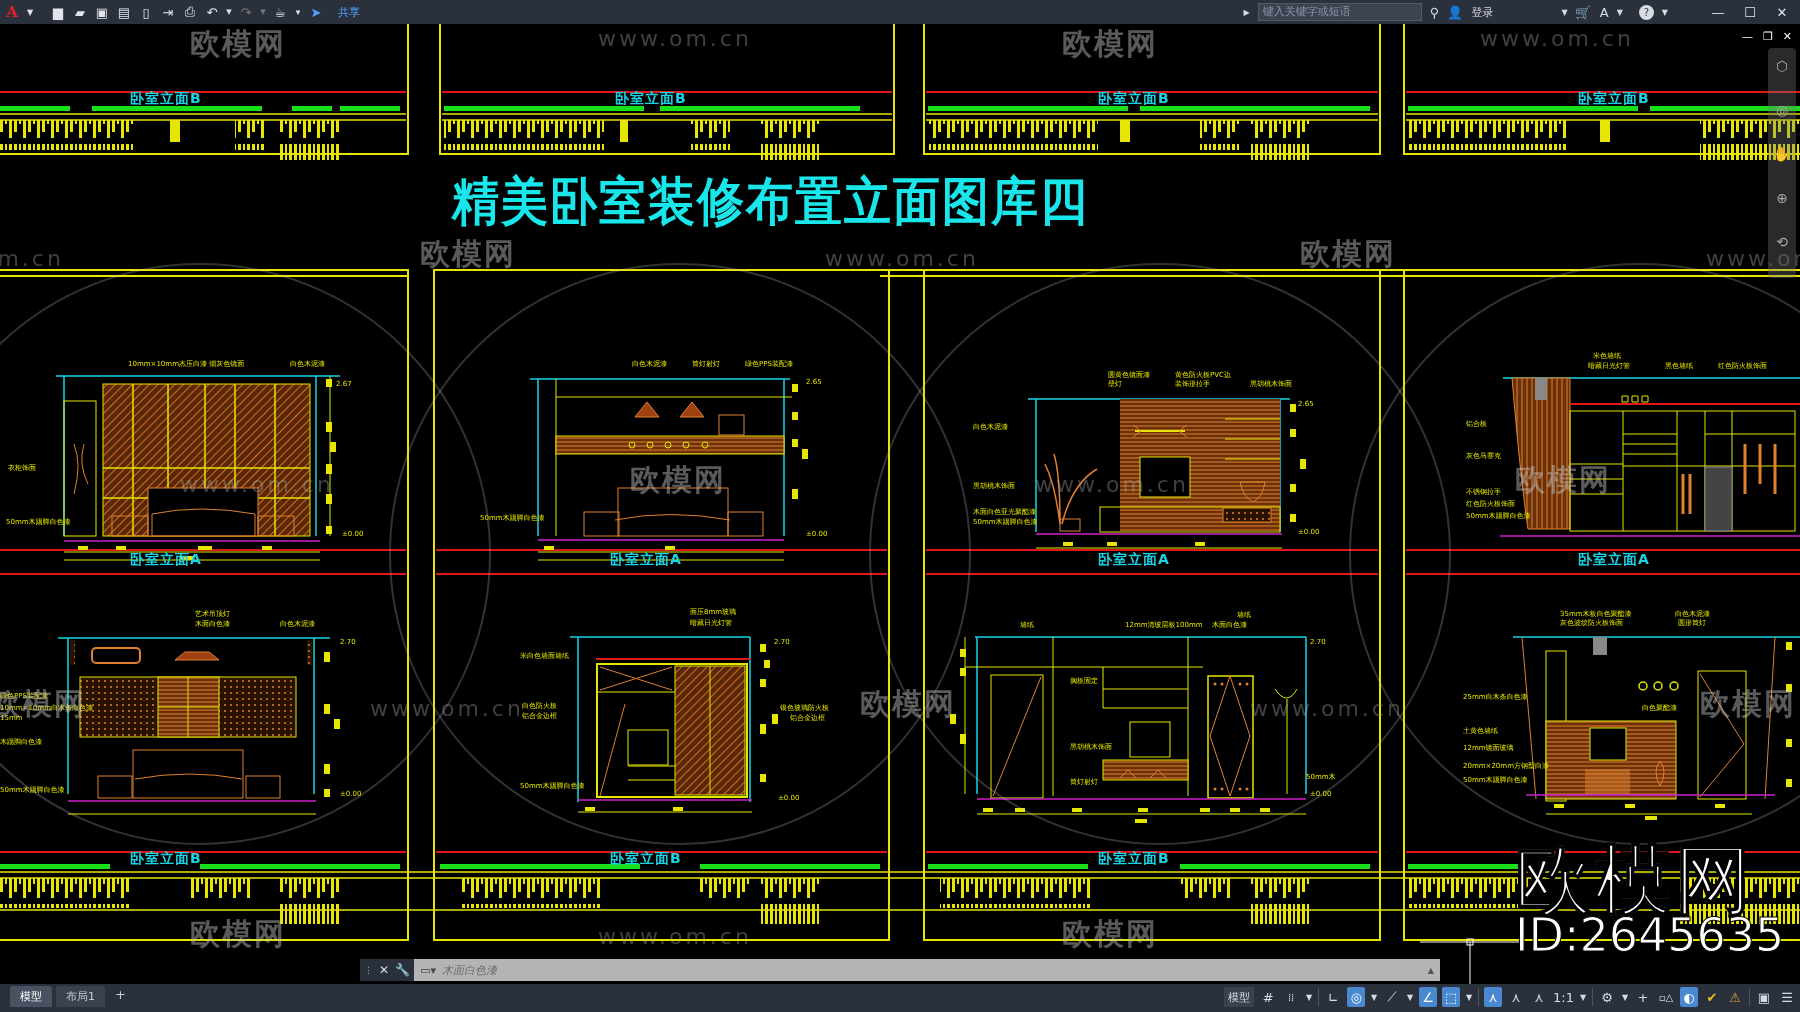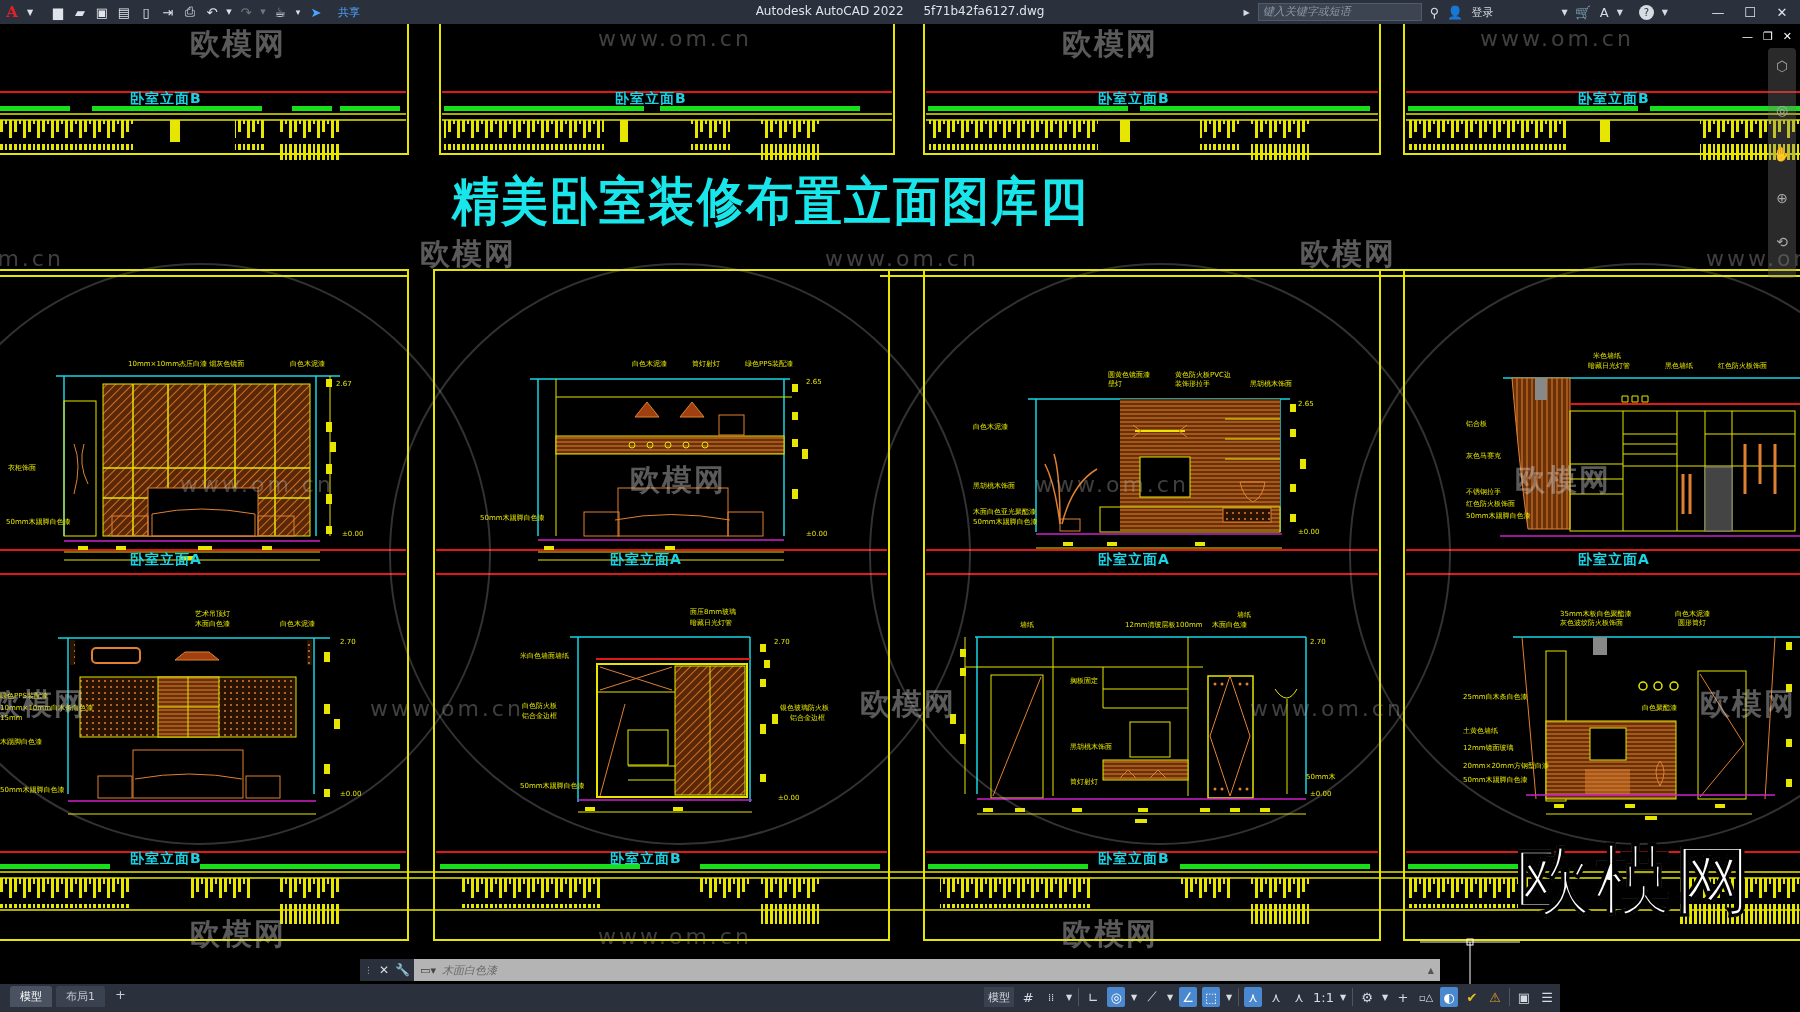--- a/index.html
+++ b/index.html
@@ -5,36 +5,36 @@
 *{box-sizing:border-box;margin:0;padding:0}
 html,body{width:1800px;height:1012px;overflow:hidden;background:#000;font-family:"DejaVu Sans","Liberation Sans",sans-serif}
 .titlebar{position:absolute;left:0;top:0;width:1800px;height:24px;background:#2b313c;color:#d7dbe2;font-size:12px}
 .qat{position:absolute;left:4px;top:0;height:24px;display:flex;align-items:center;gap:6px}
 .qat .ic{width:16px;height:16px;display:flex;align-items:center;justify-content:center;color:#e0e4ea;font-size:13px}
 .qat .logo{color:#e0202a;font-weight:bold;font-size:15px;font-family:"DejaVu Serif",serif}
 .qat .share{color:#4aa3ff;font-size:11px;margin-left:8px}
 .title{position:absolute;left:0;right:0;top:4px;text-align:center;font-size:12px;color:#dfe3ea;pointer-events:none}
 .title span{margin:0 8px}
 .topright{position:absolute;right:0;top:0;height:24px;display:flex;align-items:center;gap:8px;padding-right:6px}
-.search{width:164px;height:18px;background:#3c4452;border:1px solid #505a6a;color:#8c95a4;font-size:11px;font-style:italic;padding-left:4px;line-height:16px}
+.search{width:164px;height:18px;background:#3c4452;border:1px solid #505a6a;color:#8c95a4;font-size:11px;padding-left:4px;line-height:16px}
 .topright .ic{color:#d7dbe2;font-size:13px}
 .winbtn{width:24px;text-align:center;font-size:13px;color:#e0e4ea}
 .canvas{position:absolute;left:0;top:24px;width:1800px;height:960px;background:#000;overflow:hidden}
 .doc-ctrl{position:absolute;right:8px;top:6px;display:flex;gap:10px;color:#fff;font-size:11px;z-index:5}
 .navbar{position:absolute;right:4px;top:24px;width:28px;height:230px;background:rgba(120,120,120,.35);border-radius:4px;z-index:5;display:flex;flex-direction:column;align-items:center;gap:28px;padding-top:10px;color:#aaa;font-size:14px}
 .bigtitle{position:absolute;left:452px;top:146px;font-size:47px;font-weight:bold;color:#19e6ea;letter-spacing:2px;font-family:"DejaVu Sans",sans-serif;transform:scaleY(1.1)}
 .label{position:absolute;color:#19d4e6;font-size:14px;font-weight:bold;letter-spacing:1px}
 .drawing{position:absolute}
 .wm{position:absolute;color:rgba(200,200,200,.45);font-size:30px;font-weight:bold;letter-spacing:2px;pointer-events:none}
 .wmurl{position:absolute;color:rgba(180,180,180,.35);font-size:22px;letter-spacing:3px;pointer-events:none}
 .cmdline{position:absolute;left:360px;top:959px;width:1080px;height:22px;display:flex;z-index:6}
 .cmdline .tools{width:54px;background:#2b313c;display:flex;align-items:center;gap:6px;padding-left:4px;color:#ddd;font-size:12px}
 .cmdline .input{flex:1;background:#b4b4b4;color:#6a6a6a;font-size:11px;font-style:italic;display:flex;align-items:center;padding-left:6px;gap:6px}
 .cmdline .up{margin-left:auto;margin-right:6px;font-size:8px;color:#555}
-.statusbar{position:absolute;left:0;top:984px;width:1560px;height:28px;background:#2b313c;color:#d7dbe2}
+.statusbar{position:absolute;left:0;top:984px;width:1800px;height:28px;background:#2b313c;color:#d7dbe2}
 .tabs{position:absolute;left:10px;top:2px;display:flex;gap:4px;font-size:11px}
 .tab{padding:3px 10px;background:#3a4250;border-radius:3px 3px 0 0;color:#c8ccd4}
 .tab.active{background:#4a5262;color:#fff}
 .tab.add{background:transparent;font-size:13px;padding:1px 6px}
 .sbtools{position:absolute;right:4px;top:3px;display:flex;align-items:center;gap:5px;font-size:13px}
 .sbtools .b{min-width:18px;height:20px;display:flex;align-items:center;justify-content:center;color:#d7dbe2}
 .sbtools .b.on{background:#4a88d0;color:#fff;border-radius:2px}
 .sbtools .sep{width:1px;height:18px;background:#555}
 .brand{position:absolute;left:1515px;top:830px;color:#fff;font-size:76px;font-weight:bold;letter-spacing:4px;z-index:4;-webkit-text-stroke:1px #000}
 .brandid{position:absolute;left:1515px;top:908px;color:#fff;font-size:46px;z-index:4;-webkit-text-stroke:1px #000}
@@ -54,24 +54,20 @@
     <span class="ic">⇥</span>
     <span class="ic">⎙</span>
     <span class="ic">↶</span>
     <span class="ic" style="font-size:7px;width:6px">▼</span>
     <span class="ic" style="color:#777">↷</span>
     <span class="ic" style="font-size:7px;width:6px;color:#777">▼</span>
     <span class="ic">☕</span>
     <span class="ic" style="font-size:9px;width:8px">▾</span>
     <span class="ic" style="color:#4aa3ff">➤</span>
     <span class="share">共享</span>
-  </div>
-  <div class="title">
-    <span>Autodesk AutoCAD 2022</span>
-    <span>5f71b42fa6127.dwg</span>
   </div>
   <div class="topright">
     <span class="ic" style="font-size:8px">▶</span>
     <div class="search">键入关键字或短语</div>
     <span class="ic">⚲</span>
     <span class="ic">👤</span>
     <span class="ic" style="font-size:11px;margin-right:60px">登录</span>
     <span class="ic" style="font-size:8px">▼</span>
     <span class="ic">🛒</span>
     <span class="ic">A</span>
@@ -623,20 +619,21 @@
   <div class="wm" style="left:-10px;top:660px">欧模网</div>
   <div class="wmurl" style="left:370px;top:672px">www.om.cn</div>
   <div class="wm" style="left:860px;top:660px">欧模网</div>
   <div class="wmurl" style="left:1250px;top:672px">www.om.cn</div>
   <div class="wm" style="left:1700px;top:660px">欧模网</div>
   <div class="wm" style="left:190px;top:890px">欧模网</div>
   <div class="wmurl" style="left:598px;top:900px">www.om.cn</div>
   <div class="wm" style="left:1062px;top:890px">欧模网</div>
 
   <div class="brand" style="top:806px">欧模网</div>
+  <div class="brandid" style="top:884px">ID:2645635</div>
 </div>
 
 <div class="cmdline">
   <div class="tools">
     <span style="font-size:9px;color:#999">⋮</span>
     <span>✕</span>
     <span>🔧</span>
   </div>
   <div class="input">
     <span style="font-style:normal;color:#444">▭▾</span>

